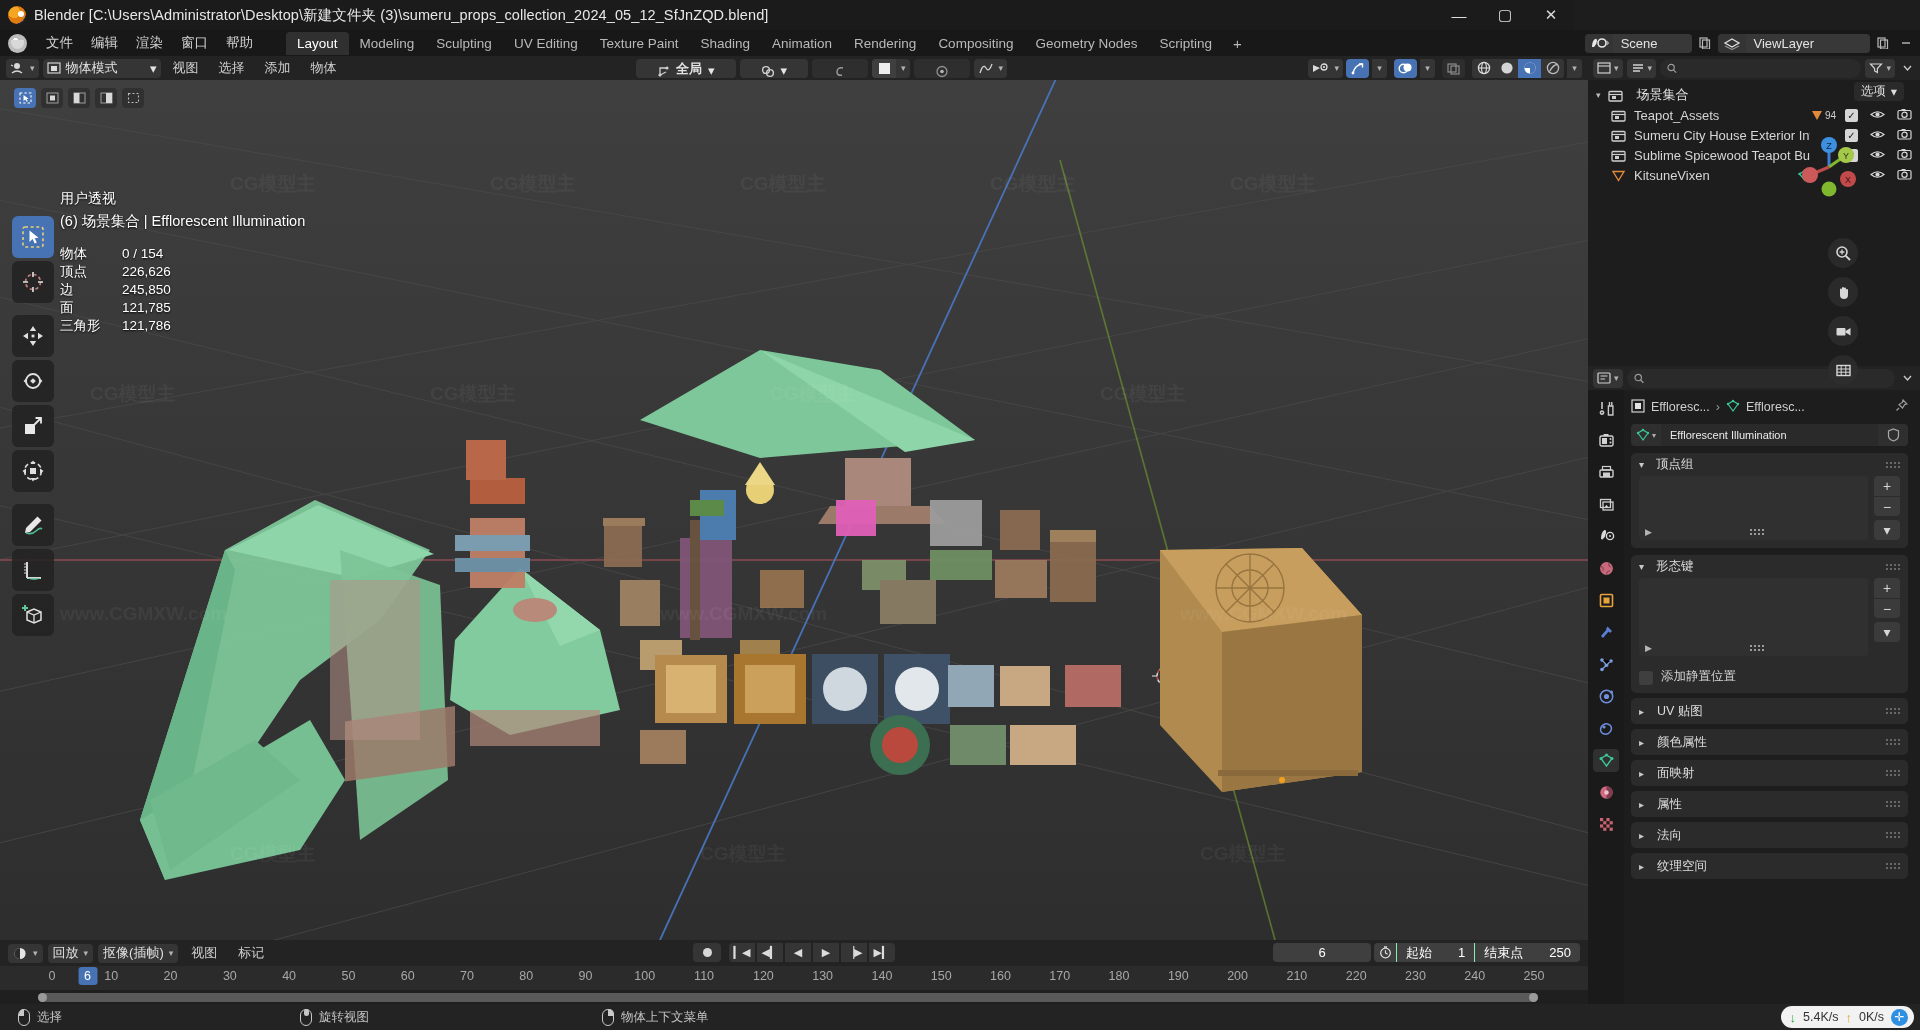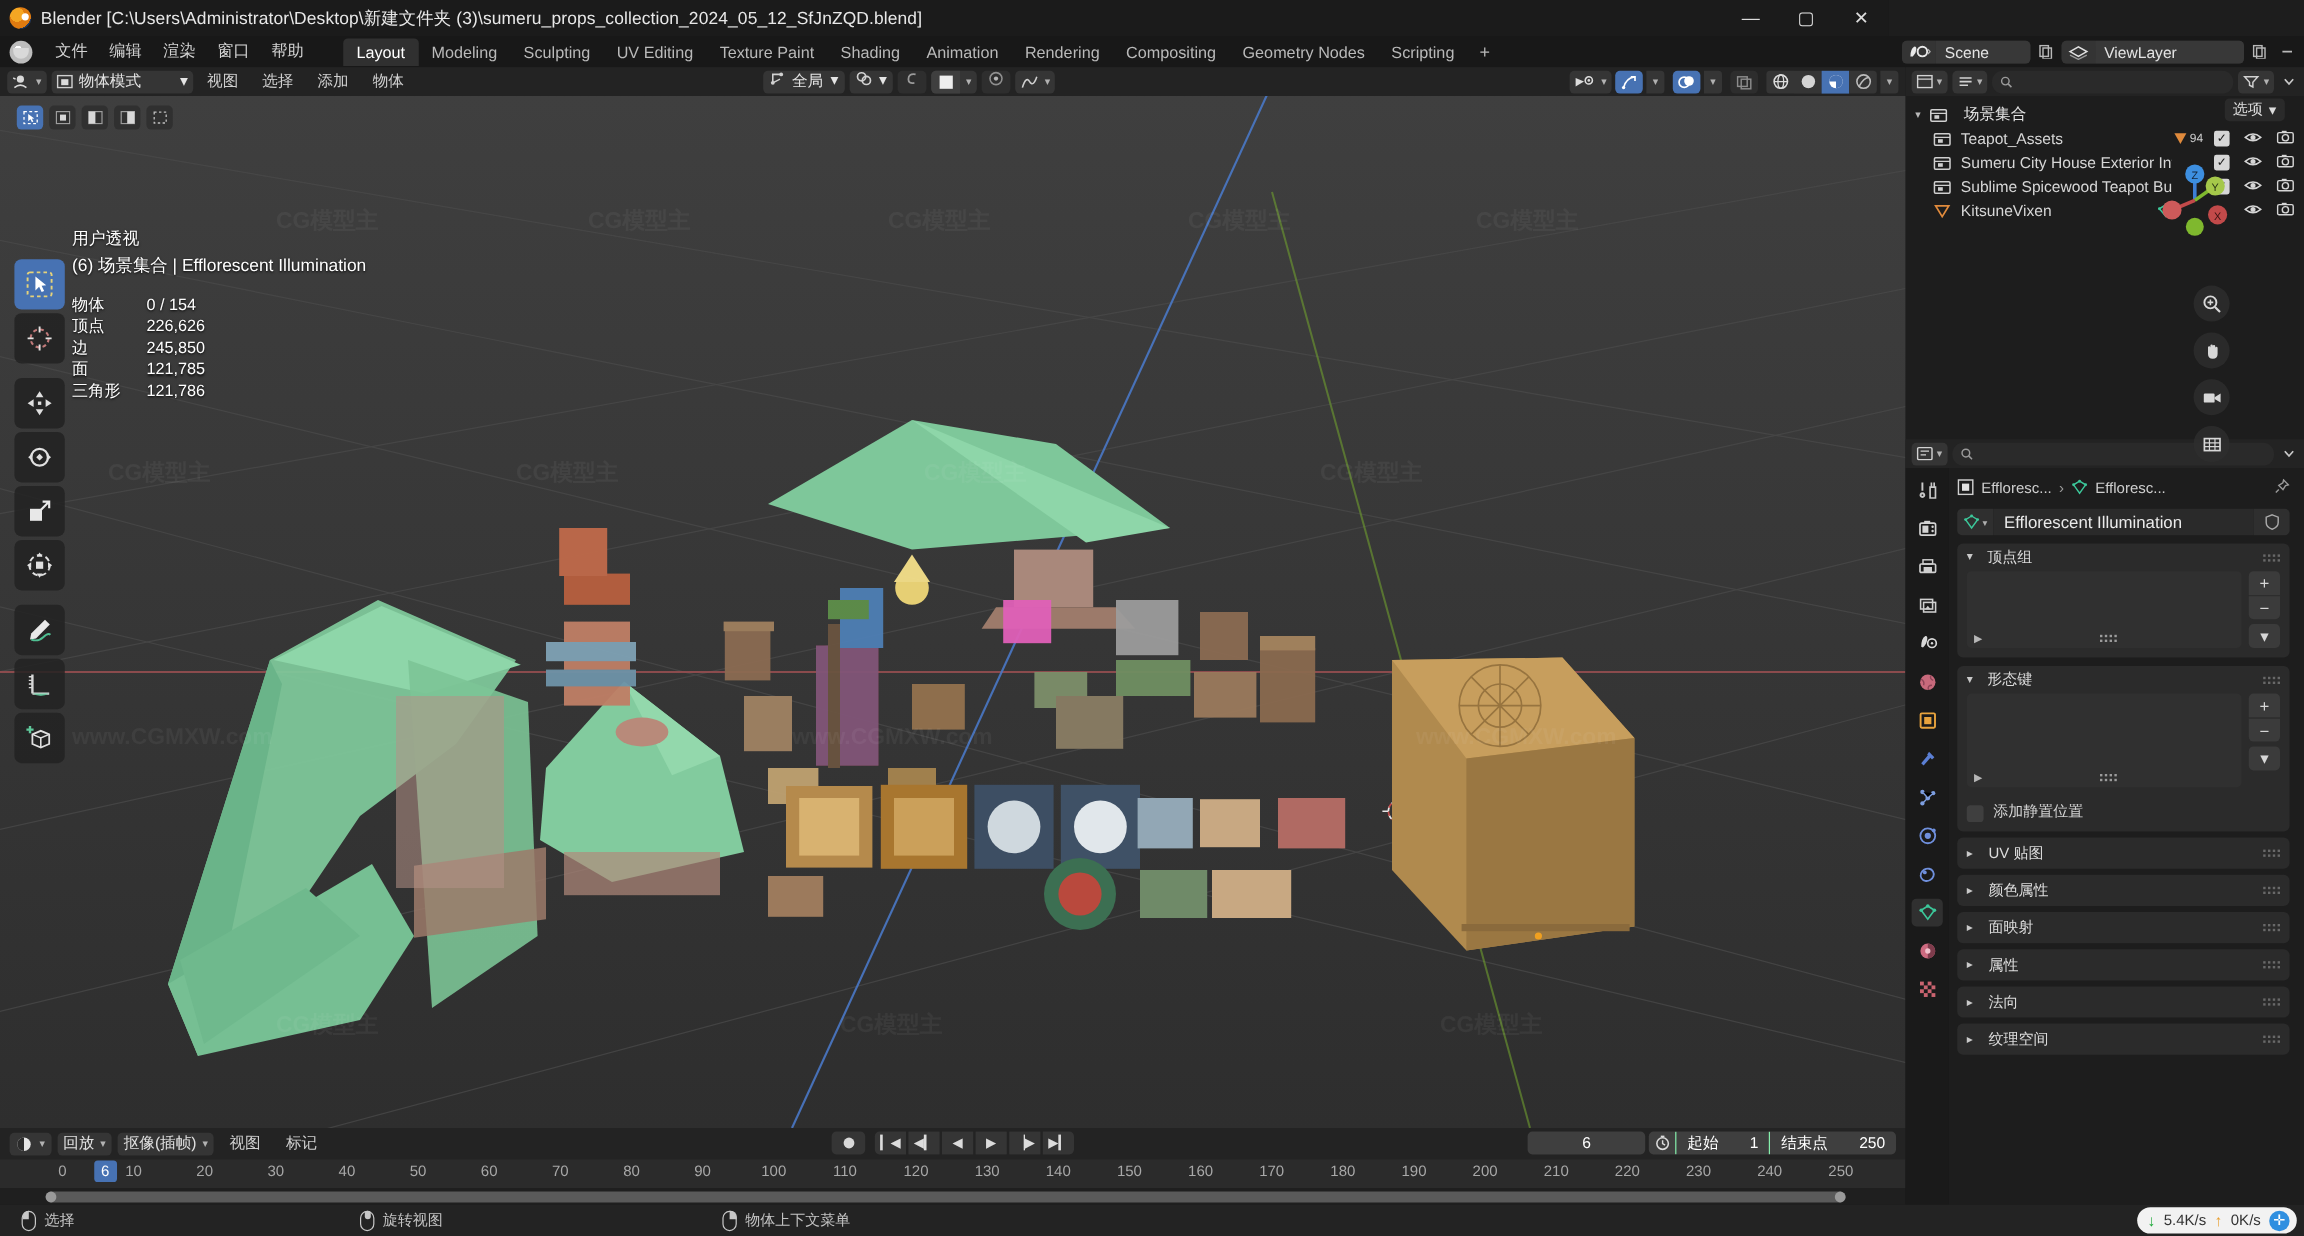--- a/index.html
+++ b/index.html
@@ -61,21 +61,21 @@
   .mode-sel{ height:19px;display:flex;align-items:center;background:#353535;border-radius:4px;padding:0 4px;gap:5px;min-width:118px;}
   .mode-sel .lbl{font-size:13px;color:#e3e3e3;}
   .hdr-menu{ padding:2px 8px;font-size:13px;color:#cfcfcf;}
   .vp-hdr-right{ position:absolute; right:6px; top:0; height:24px; display:flex; align-items:center; gap:3px;}
   .ibtn{ width:23px;height:19px;display:flex;align-items:center;justify-content:center;background:#353535;border-radius:3px;}
   .ibtn.on{ background:#4772b3;}
   .ibtn.grp{ border-radius:0;}
   .ibtn.grp.first{border-radius:3px 0 0 3px;}
   .ibtn.grp.last{border-radius:0 3px 3px 0;}
   .cvbtn{width:15px;height:19px;display:flex;align-items:center;justify-content:center;background:#353535;border-radius:0 3px 3px 0;color:#b0b0b0;font-size:9px;}
-  .orient{height:19px;display:flex;align-items:flex-start;background:#353535;border-radius:4px;padding:0 5px;gap:6px;}
+  .orient{height:19px;display:flex;align-items:flex-end;background:#353535;border-radius:4px;padding:0 21px;gap:6px;font-weight:bold;}
 
   
   .viewport{
     position:absolute; left:0; top:80px; width:1588px; height:860px;
     background:
       linear-gradient(180deg,#3c3c3c 0%,#393939 40%,#303030 100%);
     overflow:hidden;
   }
   .grid-svg{position:absolute;left:0;top:0;width:1588px;height:860px;}
 
@@ -160,21 +160,21 @@
   .props{ position:absolute; left:1588px; top:366px; width:332px; height:638px; background:#1d1d1d; display:flex;}
   .props-hdr{ position:absolute; left:0; top:0; width:332px; height:24px; background:#232323; display:flex;align-items:center;gap:4px;padding:0 5px;}
   .props-tabs{ position:absolute; left:0; top:24px; width:36px; bottom:0; background:#1a1a1a; padding-top:7px; display:flex; flex-direction:column; align-items:center; gap:9px;}
   .ptab{ width:26px;height:23px;display:flex;align-items:center;justify-content:center;border-radius:4px;}
   .ptab.active{ background:#303030;}
   .props-body{ position:absolute; left:36px; top:24px; right:0; bottom:0; overflow:hidden; padding:6px 12px 0 7px;}
   .bc{ display:flex;align-items:center;gap:6px;height:22px;font-size:12.5px;color:#cfcfcf;}
   .bc .nm{max-width:72px;overflow:hidden;white-space:nowrap;}
   .name-field{ height:22px;margin-top:6px; display:flex;align-items:center;gap:0;}
   .nf-ic{width:30px;height:22px;background:#2f2f2f;border-radius:4px 0 0 4px;display:flex;align-items:center;justify-content:center;gap:2px;}
-  .nf-in{flex:1;height:22px;background:#2a2a2a;display:flex;align-items:center;padding-left:9px;font-size:14px;color:#eaeaea;}
+  .nf-in{flex:1;height:22px;background:#2a2a2a;display:flex;align-items:center;padding-left:9px;font-size:11px;color:#eaeaea;}
   .nf-sh{width:30px;height:22px;background:#2f2f2f;border-radius:0 4px 4px 0;display:flex;align-items:center;justify-content:center;}
   .panel{ margin-top:7px; background:#2b2b2b; border-radius:5px;}
   .panel-hd{ height:23px; display:flex; align-items:center; padding:0 8px; gap:7px; font-size:12.5px; color:#dcdcdc;}
   .panel-hd .grip{margin-left:auto;opacity:.55;}
   .panel-bd{ padding:0 8px 8px 8px; display:flex; gap:6px;}
   .listbox{ flex:1; height:64px; background:#303030; border-radius:4px; position:relative;}
   .listbox.tall{height:78px;}
   .listbox .foot{position:absolute;left:0;bottom:0;width:100%;height:16px;display:flex;align-items:center;padding:0 6px;}
   .lb-btns{ width:26px; display:flex; flex-direction:column; gap:4px;}
   .lb-b{ width:26px;height:20px;background:#3b3b3b;border-radius:4px;display:flex;align-items:center;justify-content:center;color:#d6d6d6;font-size:14px;}

